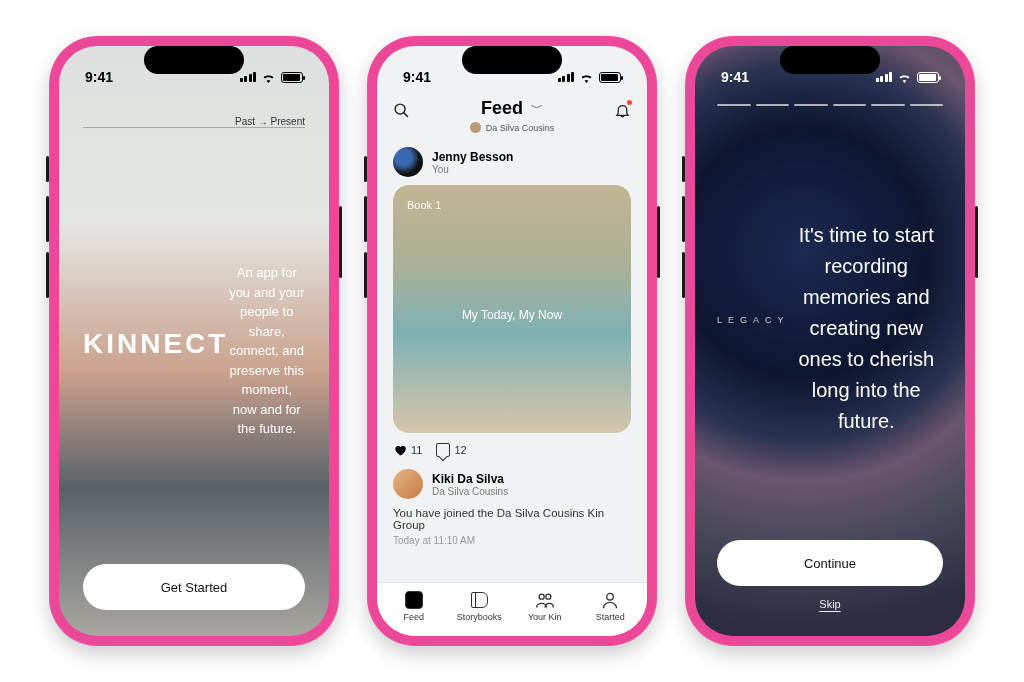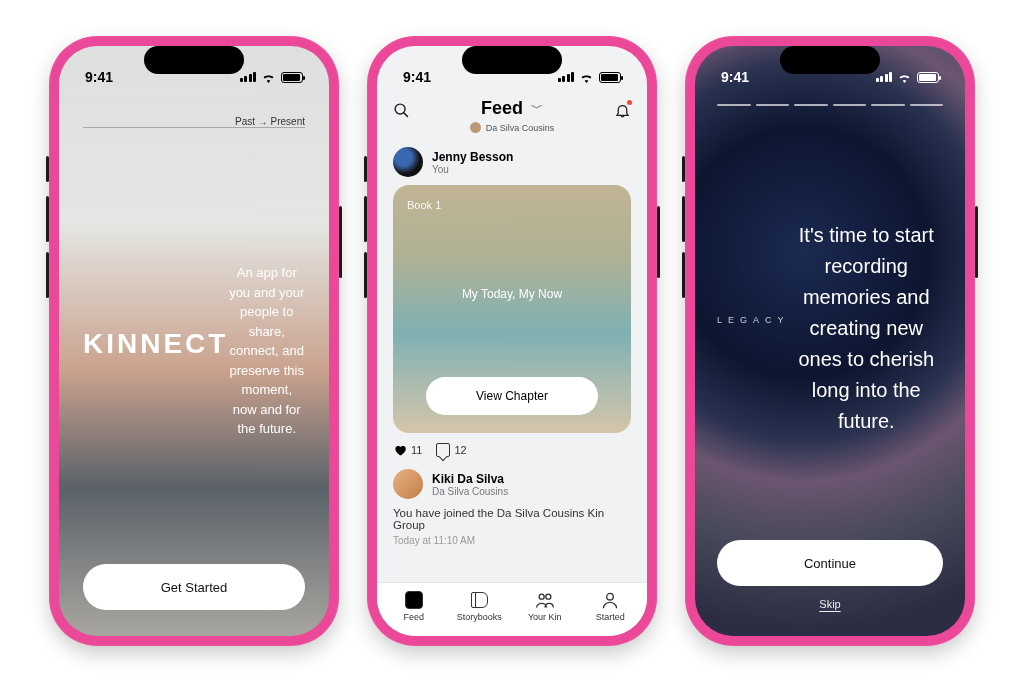--- a/index.html
+++ b/index.html
@@ -321,21 +321,20 @@
         <div class="avatar1"></div>
         <div class="user-meta">
           <div class="name">Jenny Besson</div>
           <div class="sub">You</div>
         </div>
       </div>
 
       <div class="card">
         <div class="card-label">Book 1</div>
         <div class="card-title">My Today, My Now</div>
-        <div class="card-btn">View Chapter</div>
       </div>
 
       <div class="post-actions">
         <div class="icon">
           <svg class="heart" viewBox="0 0 24 24" fill="#000">
               <path d="M12 21s-8-5.3-8-11a5 5 0 019-3 5 5 0 019 3c0 5.7-8 11-8 11z"></path>
             </svg>
           <span>11</span>
         </div>
         <div class="icon">

